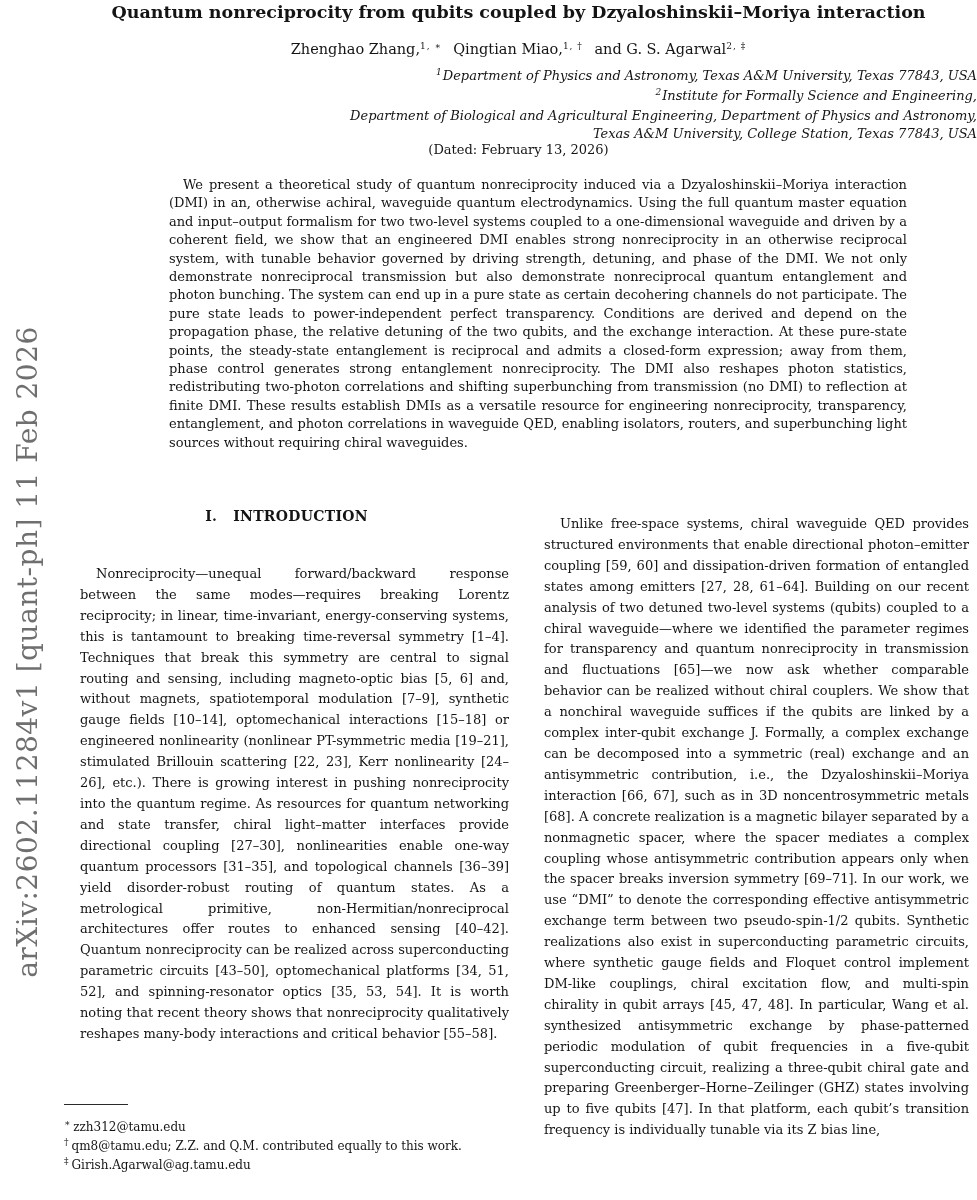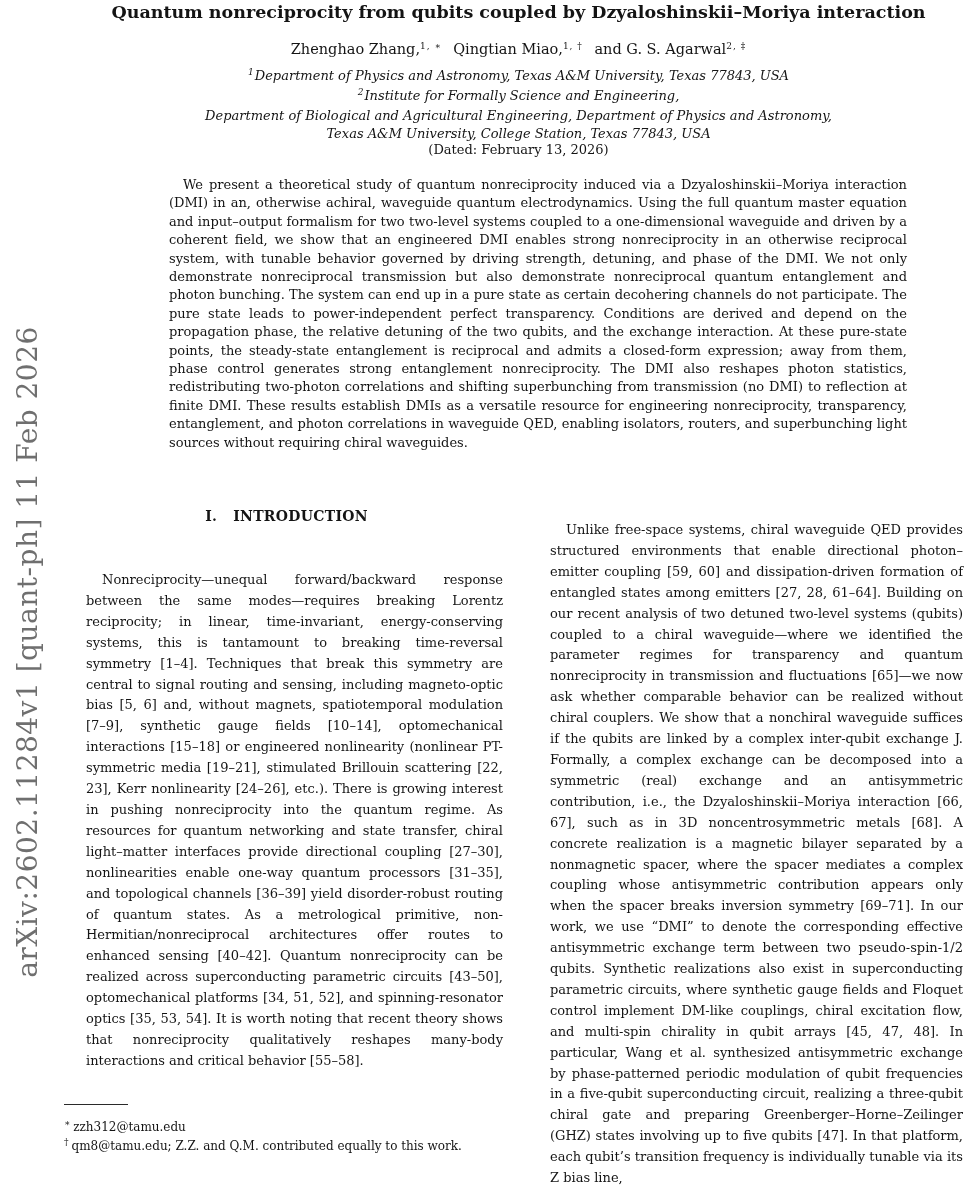--- a/index.html
+++ b/index.html
@@ -43,21 +43,21 @@
   sup.s {
     font-size: 9px;
     position: relative;
     top: -0.55em;
     vertical-align: baseline;
     letter-spacing: 1px;
   }
   .affiliations {
     position: absolute;
     top: 67px; left: 60px; width: 917px;
-    text-align: center;
+    text-align: right;
     font-style: italic;
     font-size: 13px;
     line-height: 18.8px;
   }
   .dated {
     position: absolute;
     top: 142px; left: 60px; width: 917px;
     text-align: center;
     font-style: normal;
     font-size: 13px;
@@ -79,21 +79,21 @@
     letter-spacing: 0.3px;
   }
   .section-heading .num { margin-right: 16px; }
   .body-col {
     position: absolute;
     font-size: 13px;
     line-height: 20.9px;
     text-align: justify;
     overflow: hidden;
   }
-  .body-col p { margin: 14px; text-indent: 16px; }
+  .body-col p { margin: 8px; text-indent: 16px; }
   .col-left  { top: 556px; left: 72px;  width: 445px; height: 540px; }
   .col-right { top: 506px; left: 536px; width: 441px; height: 692px; }
   .footnotes {
     position: absolute;
     top: 1104px; left: 64px; width: 450px;
     font-size: 12px;
     line-height: 18.2px;
   }
   .fn-rule {
     width: 64px; height: 0;
@@ -138,15 +138,16 @@
   </div>
 
   <div class="body-col col-right">
     <p>Unlike free-space systems, chiral waveguide QED provides structured environments that enable directional photon–emitter coupling [59, 60] and dissipation-driven formation of entangled states among emitters [27, 28, 61–64]. Building on our recent analysis of two detuned two-level systems (qubits) coupled to a chiral waveguide—where we identified the parameter regimes for transparency and quantum nonreciprocity in transmission and fluctuations [65]—we now ask whether comparable behavior can be realized without chiral couplers. We show that a nonchiral waveguide suffices if the qubits are linked by a complex inter-qubit exchange J. Formally, a complex exchange can be decomposed into a symmetric (real) exchange and an antisymmetric contribution, i.e., the Dzyaloshinskii–Moriya interaction [66, 67], such as in 3D noncentrosymmetric metals [68]. A concrete realization is a magnetic bilayer separated by a nonmagnetic spacer, where the spacer mediates a complex coupling whose antisymmetric contribution appears only when the spacer breaks inversion symmetry [69–71]. In our work, we use “DMI” to denote the corresponding effective antisymmetric exchange term between two pseudo-spin-1/2 qubits. Synthetic realizations also exist in superconducting parametric circuits, where synthetic gauge fields and Floquet control implement DM-like couplings, chiral excitation flow, and multi-spin chirality in qubit arrays [45, 47, 48]. In particular, Wang et al. synthesized antisymmetric exchange by phase-patterned periodic modulation of qubit frequencies in a five-qubit superconducting circuit, realizing a three-qubit chiral gate and preparing Greenberger–Horne–Zeilinger (GHZ) states involving up to five qubits [47]. In that platform, each qubit’s transition frequency is individually tunable via its Z bias line,</p>
   </div>
 
   <div class="footnotes">
     <div class="fn-rule"></div>
     <div class="footnote"><sup class="s">∗</sup><span>zzh312@tamu.edu</span></div>
     <div class="footnote"><sup class="s">†</sup><span>qm8@tamu.edu; Z.Z. and Q.M. contributed equally to this work.</span></div>
+    <div class="footnote"><sup class="s">‡</sup><span>Girish.Agarwal@ag.tamu.edu</span></div>
   </div>
 
 </div>
 
 </body></html>

